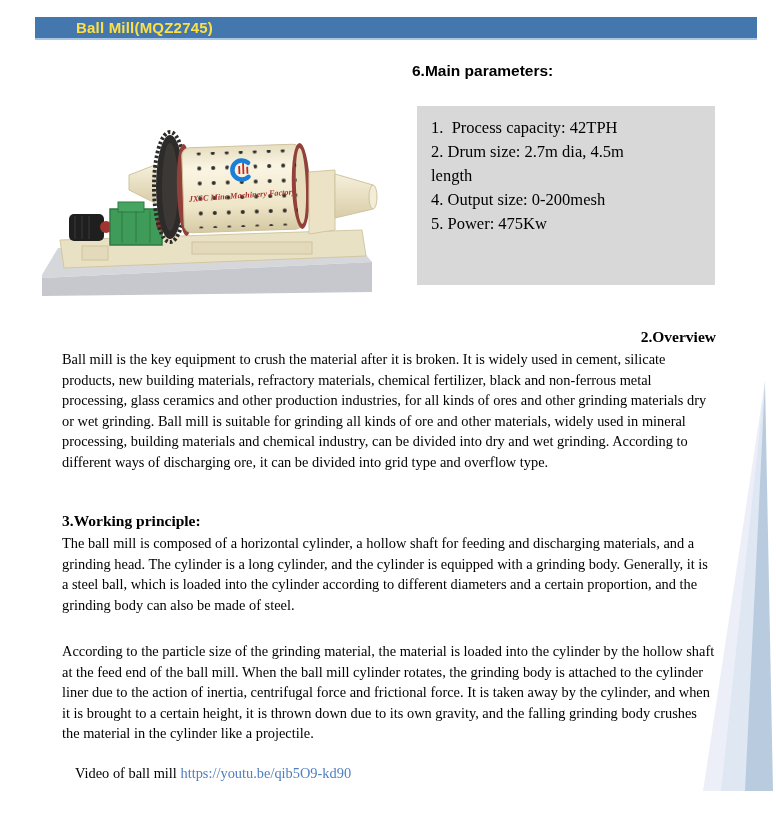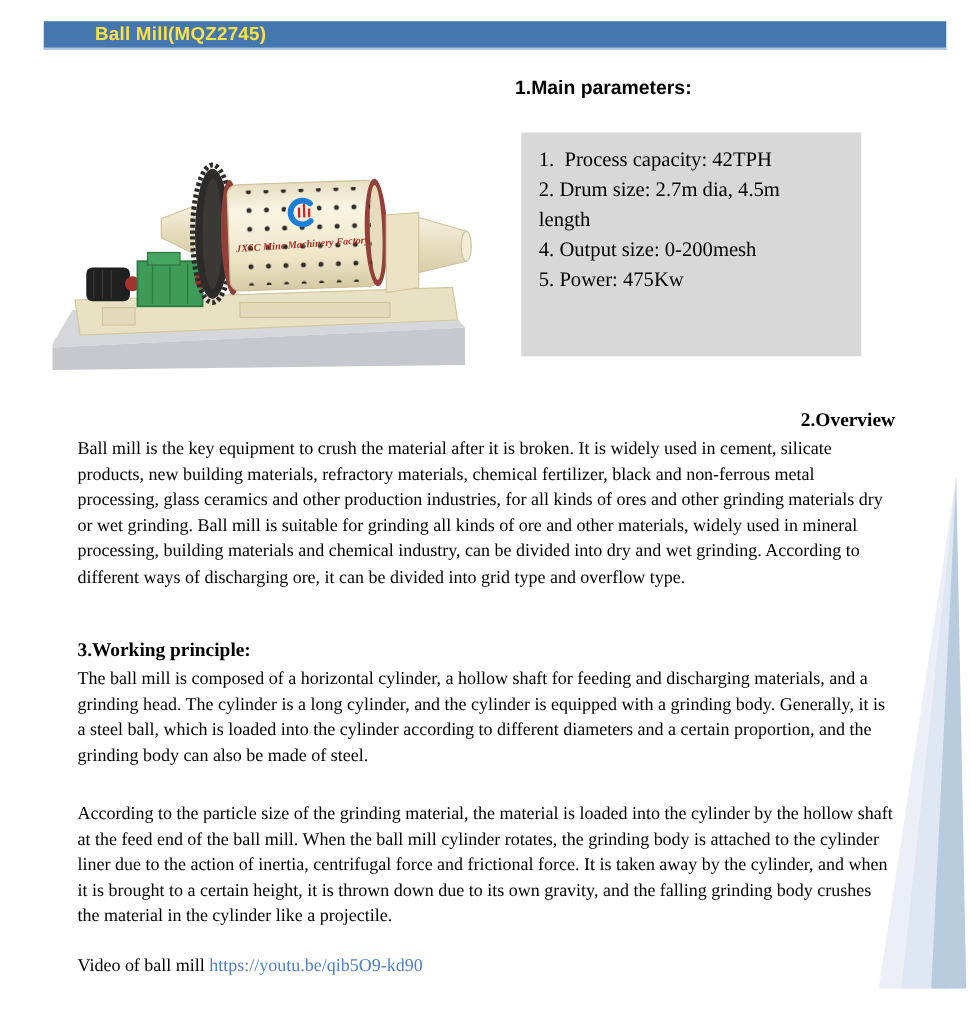--- a/index.html
+++ b/index.html
@@ -13,36 +13,36 @@
     background:#4377ad;border-bottom:2px solid #aac7e3;box-sizing:border-box;
     color:#fde047;font-family:"Liberation Sans", sans-serif;font-weight:bold;
     font-size:15px;line-height:22px;padding-left:41px;letter-spacing:.2px;
   }
   
   .params-heading{
     position:absolute;left:412px;top:62px;
     font-family:"Liberation Sans", sans-serif;font-weight:bold;font-size:15.5px;
   }
   .params-box{
-    position:absolute;left:417px;top:106px;width:272px;height:179px;
+    position:absolute;left:417px;top:106px;width:298px;height:179px;
     background:#d8d8d8;box-sizing:border-box;padding:10px 10px 0 14px;
     font-size:16.5px;line-height:24px;
   }
   .params-box .p-line{white-space:pre-wrap;}
   
   .machine-wrap{position:absolute;left:42px;top:118px;width:340px;height:184px;}
   
   .tblock{position:absolute;left:62px;width:654px;font-size:14.4px;line-height:20.5px;text-align:left;}
   .sec-heading{font-weight:bold;font-size:15.5px;font-family:"Liberation Serif", serif;}
   #overview-heading{top:327px;text-align:right;}
   #overview-para{top:349px;}
   #working-heading{top:511px;}
   #working-para1{top:533px;}
   #working-para2{top:641px;}
-  #video-line{top:763px;}
+  #video-line{top:763px;margin-left:13px;}
   a.video-link{color:#4f7ec1;text-decoration:none;}
   .pre{white-space:pre-wrap;}
   
   .wedge{position:absolute;left:683px;top:381px;width:93px;height:410px;}
 </style>
 </head>
 <body>
 
 <div class="title-bar">
   <span>Ball Mill(MQZ2745)</span>
@@ -118,21 +118,21 @@
     </g>
 
     <g>
       <polygon points="267,54 293,52 293,112 267,116" fill="#ece3c6" stroke="#d2c7a1"></polygon>
       <polygon points="293,56 331,67 331,91 293,100" fill="url(#coneGrad)" stroke="#cfc49e"></polygon>
       <ellipse cx="331" cy="79" rx="4" ry="12" fill="#f3ecd6" stroke="#cfc49e"></ellipse>
     </g>
   </svg>
 </div>
 
-<div class="params-heading">1.Main parameters:</div>
+<div class="params-heading">6.Main parameters:</div>
 <div class="params-box">
   <div class="p-line">1.  Process capacity: 42TPH</div>
   <div class="p-line">2. Drum size: 2.7m dia, 4.5m</div>
   <div class="p-line">length</div>
   <div class="p-line">4. Output size: 0-200mesh</div>
   <div class="p-line">5. Power: 475Kw</div>
 </div>
 
 <div id="overview-heading" class="tblock sec-heading">2.Overview</div>
 <div id="overview-para" class="tblock">Ball mill is the key equipment to crush the material after it is broken. It is widely used in cement, silicate products, new building materials, refractory materials, chemical fertilizer, black and non-ferrous metal processing, glass ceramics and other production industries, for all kinds of ores and other grinding materials dry or wet grinding. Ball mill is suitable for grinding all kinds of ore and other materials, widely used in mineral processing, building materials and chemical industry, can be divided into dry and wet grinding. According to different ways of discharging ore, it can be divided into grid type and overflow type.</div>

